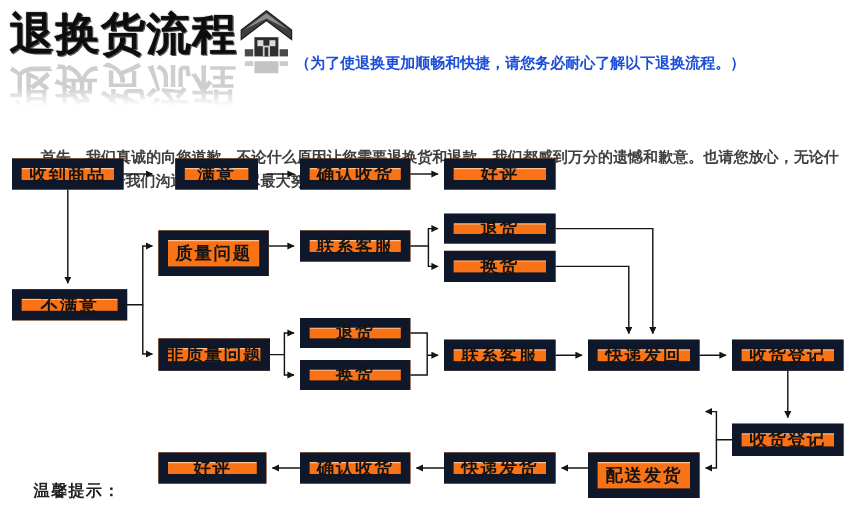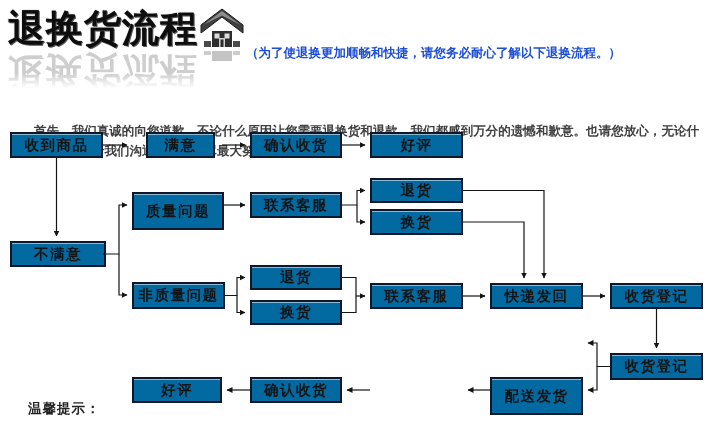--- a/index.html
+++ b/index.html
@@ -29,21 +29,21 @@
   
   .intro{
     position:absolute;left:17px;top:82px;width:682px;
     font-size:12.5px;font-weight:bold;color:#404040;
     line-height:19.5px;text-indent:17px;text-align:justify;margin-top:40px;
   }
 
   
   .node{
     position:absolute;box-sizing:border-box;
-    background:#0369a1;border:2px solid #0f172a;
+    background:#f97316;border:8px solid #0f172a;
     box-shadow:inset 0 1px 0 rgba(255,255,255,.55);
     display:flex;align-items:center;justify-content:center;
     font-size:14.5px;font-weight:bold;color:#141414;letter-spacing:1.5px;
     white-space:nowrap;
   }
   #wires{position:absolute;left:0;top:0;pointer-events:none;}
 
   
   .tip{
     position:absolute;left:28px;top:400px;
@@ -95,20 +95,21 @@
   <div class="node" style="left:250px;top:300px;width:92px;height:25px">换货</div>
 
   <div class="node" style="left:370px;top:283px;width:93px;height:26px">联系客服</div>
   <div class="node" style="left:490px;top:283px;width:93px;height:26px">快递发回</div>
   <div class="node" style="left:610px;top:283px;width:93px;height:26px">收货登记</div>
 
   <div class="node" style="left:610px;top:353px;width:93px;height:27px">收货登记</div>
 
   <div class="node" style="left:132px;top:377px;width:90px;height:26px">好评</div>
   <div class="node" style="left:250px;top:377px;width:92px;height:26px">确认收货</div>
+  <div class="node" style="left:370px;top:377px;width:93px;height:26px">快递发货</div>
   <div class="node" style="left:490px;top:377px;width:93px;height:38px">配送发货</div>
 
   <svg id="wires" width="711" height="424" viewBox="0 0 711 424">
     <defs>
       <marker id="ah" markerWidth="8" markerHeight="8" refX="5.5" refY="3" orient="auto" markerUnits="userSpaceOnUse">
         <path d="M0,0 L6,3 L0,6 Z" fill="#141414"></path>
       </marker>
     </defs>
     <g stroke="#141414" stroke-width="1.2" fill="none">
       <path d="M103 145 H127" marker-end="url(#ah)"></path>

